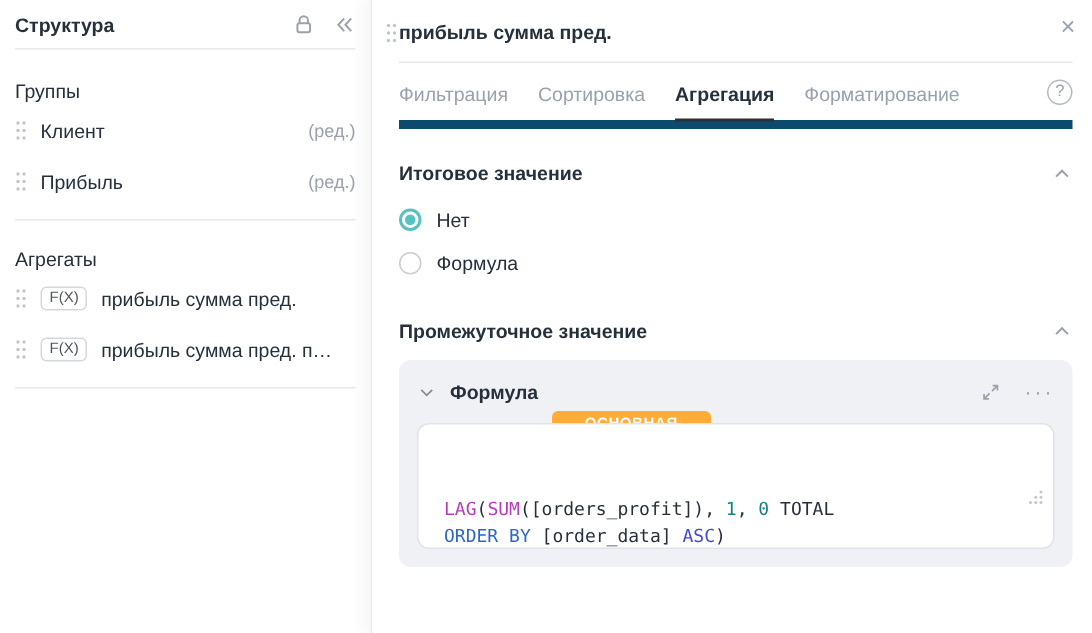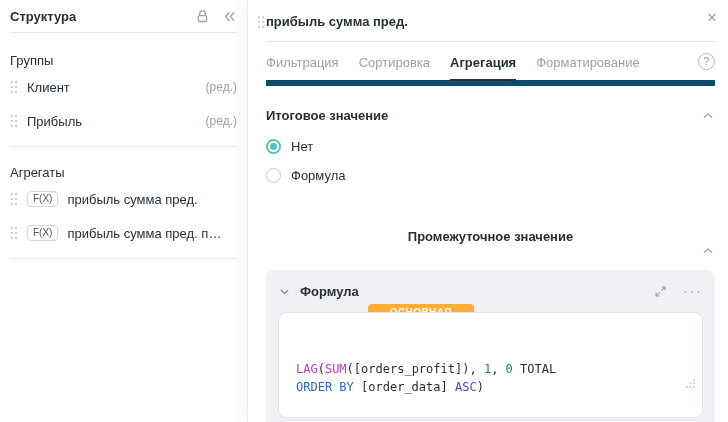--- a/index.html
+++ b/index.html
@@ -31,39 +31,39 @@
     display:flex;align-items:center;}
   .rp-drag{position:absolute;left:-9px;top:15px;}
   .rp-title{font-weight:bold;}
   .close-btn{position:absolute;right:-2px;top:9px;color:#9aa1ad;font-size:17px;line-height:17px;cursor:pointer;}
   .tabs{display:flex;gap:20px;align-items:stretch;margin:0 13px 0 18px;border-bottom:6px solid #0c4a6e;justify-content:center;}
   .tab{padding:13px 0 9px;color:#9aa1ad;cursor:pointer;border-bottom:2px solid transparent;margin-bottom:-1px;}
   .tab.active{color:#26303b;font-weight:bold;border-bottom-color:var(--tab-underline);}
   .help-btn{margin-left:auto;align-self:center;width:17px;height:17px;border:1px solid #b3b9c3;border-radius:50%;
     color:#9aa1ad;font-size:11px;display:flex;align-items:center;justify-content:center;cursor:pointer;}
   .section-header{display:flex;align-items:center;margin:22px 13px 0 18px;font-weight:bold;}
-  .section-header.second{margin-top:46px;flex-direction:column;}
+  .section-header.second{margin-top:30px;}
   .chev-btn{margin-left:auto;display:inline-flex;cursor:pointer;}
   .radio-row{display:flex;align-items:flex-end;gap:10px;margin:16px 18px 0;}
   .radio-row + .radio-row{margin-top:14px;}
   .radio{width:15px;height:15px;border-radius:50%;position:relative;flex:0 0 auto;}
   .radio.sel{border:2px solid var(--accent);}
   .radio.sel::after{content:"";position:absolute;left:50%;top:50%;width:7px;height:7px;margin:-3.5px 0 0 -3.5px;
     border-radius:50%;background:var(--accent);}
   .radio.unsel{border:1.5px solid #c9ced6;}
   .card{margin:12px 13px 0 18px;background:#f0f1f5;border-radius:8px;padding:7px 12px 12px;}
   .card-header{display:flex;align-items:center;gap:9px;height:28px;}
   .card-title{font-weight:bold;}
   .badge{background:var(--badge);color:#fff;font-size:10px;font-weight:bold;letter-spacing:.4px;
     padding:3px 22px 4px;border-radius:4px;margin-top:44px;}
   .card-actions{margin-left:auto;display:flex;align-items:center;gap:16px;}
   .icon-btn{display:inline-flex;cursor:pointer;color:#9aa1ad;}
   .ellipsis{color:#9aa1ad;font-size:14px;letter-spacing:2px;line-height:8px;cursor:pointer;}
   .code-box{position:relative;margin-top:7px;background:#fff;border:1px solid #e0e3e9;border-radius:8px;
-    height:106px;padding:11px 14px 0 17px;font-family:"DejaVu Sans Mono", monospace;font-size:12px;
+    height:84px;padding:11px 14px 0 17px;font-family:"DejaVu Sans Mono", monospace;font-size:12px;
     line-height:18px;white-space:pre;overflow:hidden;}
   .tok-function{color:var(--c-fn);}
   .tok-number{color:var(--c-num);}
   .tok-keyword{color:var(--c-kw);}
   .tok-keyword_alt{color:var(--c-kwalt);}
   .tok-plain{color:var(--c-plain);}
   .resize-handle{position:absolute;right:6px;bottom:5px;cursor:nwse-resize;}
 </style>
 </head>
 <body>

